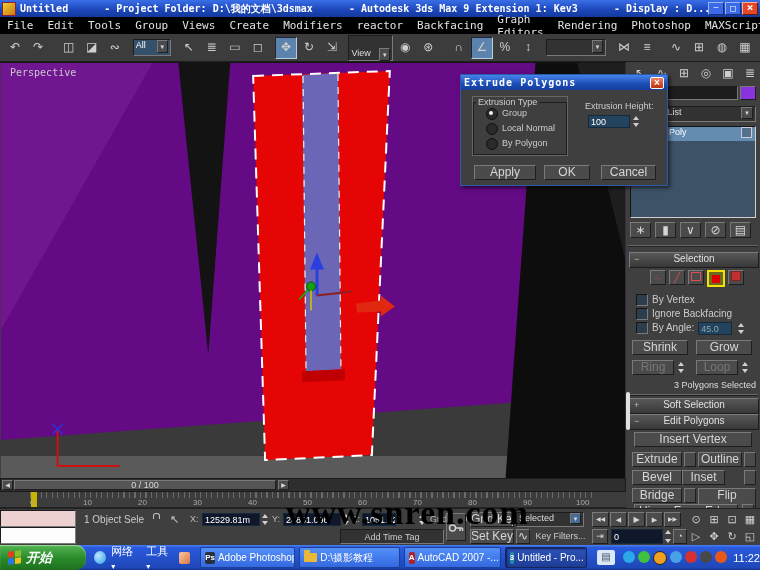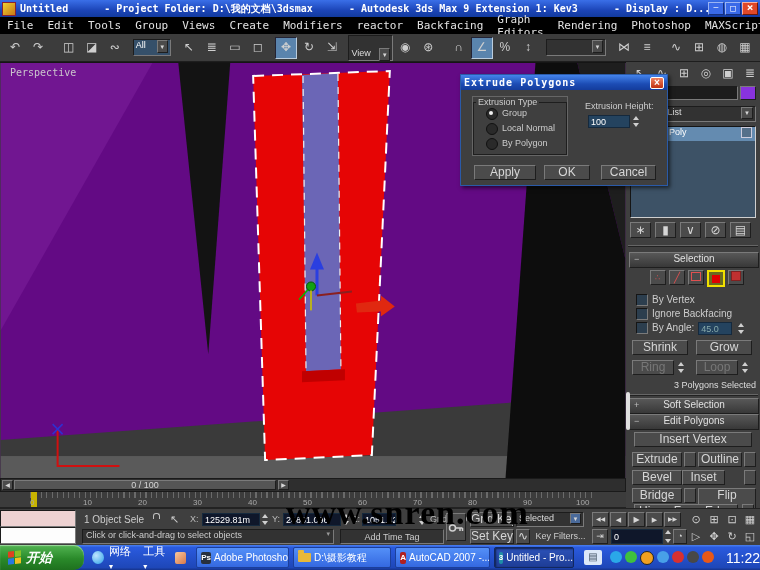--- a/index.html
+++ b/index.html
@@ -303,24 +303,20 @@
       <i class="dn"></i>
     </span>
   <span class="abs" style="left:352px;top:5px;font-size:9px;color:#bbb">Z:</span>
   <span class="abs fld" style="left:362px;top:4px;width:34px;height:13px">1051.423m</span>
   <span class="abs spin" style="left:417px;top:4px;height:13px">
       <i class="up"></i>
       <i class="dn"></i>
     </span>
   <span class="abs" style="left:430px;top:5px;font-size:9px;color:#bbb;white-space:nowrap">Grid = 100.0mm</span>
 
-  <div class="sunk row" style="position:absolute;left:82px;top:20px;width:252px;height:15px;padding:0 3px">
-    <span style="flex:1;font-size:9px;color:#ccc;white-space:nowrap;overflow:hidden">Click or click-and-drag to select objects</span>
-    <span style="font-size:7px;color:#999">▾</span>
-  </div>
   <div class="sunk" style="position:absolute;left:340px;top:20px;width:104px;height:15px;font-size:9px;color:#ccc;text-align:center;line-height:14px">Add Time Tag</div>
 
   <div class="btn" style="position:absolute;left:446px;top:4px;width:20px;height:28px;line-height:26px">
     <svg width="16" height="12" viewBox="0 0 16 12" style="vertical-align:middle">
       <circle cx="4.5" cy="6" r="3" fill="none" stroke="#d0d0d0" stroke-width="1.5"></circle>
       <line x1="7.5" y1="6" x2="14.5" y2="6" stroke="#d0d0d0" stroke-width="1.5"></line>
       <line x1="12" y1="6" x2="12" y2="9" stroke="#d0d0d0" stroke-width="1.5"></line>
       <line x1="14.5" y1="6" x2="14.5" y2="9" stroke="#d0d0d0" stroke-width="1.5"></line>
     </svg>
   </div>
@@ -401,21 +397,21 @@
 
   <div class="row" style="margin-left:8px;gap:3px">
     <span style="width: 12px; height: 12px; border-radius: 50%; background: rgb(42, 168, 232);"></span>
     <span style="width: 12px; height: 12px; border-radius: 50%; background: rgb(63, 192, 63);"></span>
     <span style="width: 12px; height: 12px; border-radius: 50%; border: 1px solid rgb(34, 34, 34); background: rgb(240, 160, 32);"></span>
     <span style="width: 12px; height: 12px; border-radius: 50%; background: rgb(72, 160, 232);"></span>
     <span style="width: 12px; height: 12px; border-radius: 50%; background: rgb(216, 48, 48);"></span>
     <span style="width: 12px; height: 12px; border-radius: 50%; background: rgb(72, 72, 72);"></span>
     <span style="width: 12px; height: 12px; border-radius: 50%; background: rgb(232, 88, 24);"></span>
   </div>
-  <span style="color:#fff;font-size:14px;margin-left:12px">11:22</span>
+  <span style="color:#fff;font-size:11px;margin-left:6px">11:22</span>
 </div>
 
 <div class="abs" style="left:460px;top:74px;width:208px;height:112px;background:#3f3f3f;border:1px solid #2a5aa8;box-shadow:2px 2px 4px rgba(0,0,0,.6);z-index:50">
   <div style="height:15px;background:linear-gradient(180deg,#4484ec,#1c4cb4 60%,#143c9c);display:flex;align-items:center;padding:0 3px">
     <span class="mono" style="flex:1;color:#fff;font-weight:bold;font-size:10px;letter-spacing:1px">Extrude Polygons</span>
     <span style="width:14px;height:12px;background:linear-gradient(#f08060,#c03010);border:1px solid #fff;border-radius:2px;color:#fff;font-size:10px;font-weight:bold;text-align:center;line-height:10px;box-sizing:border-box">×</span>
   </div>
   <fieldset style="position:absolute;left:12px;top:22px;width:92px;height:56px;border:1px solid;border-color:#1e1e1e;outline:1px solid #666;margin:0;padding:0">
     <legend style="font-size:9px;color:#ccc;padding:0 2px;margin-left:2px">Extrusion Type</legend>
     <div class="row" style="gap:4px;margin:1px 0 0 12px">

